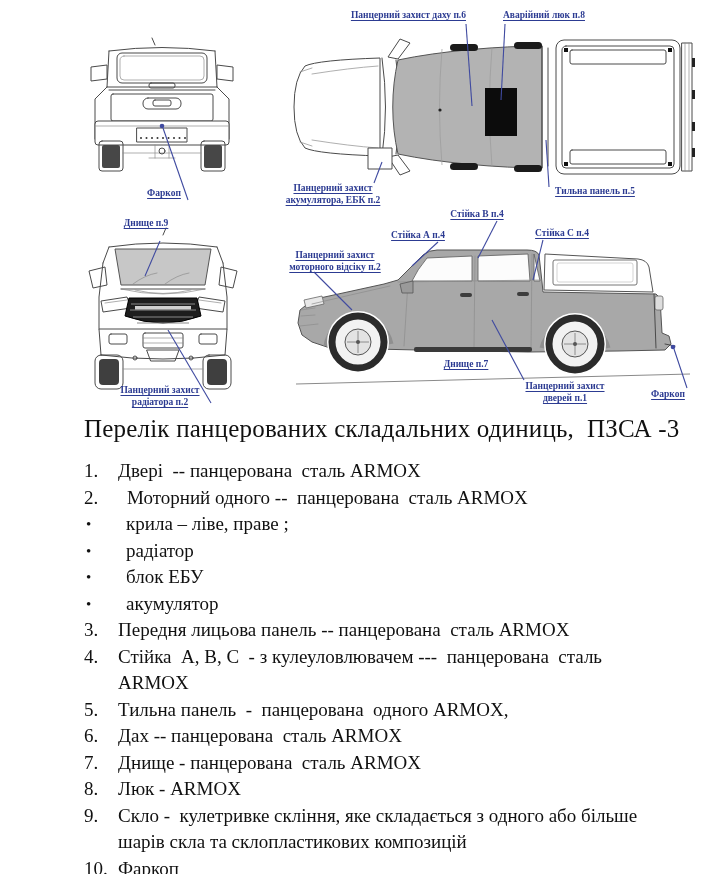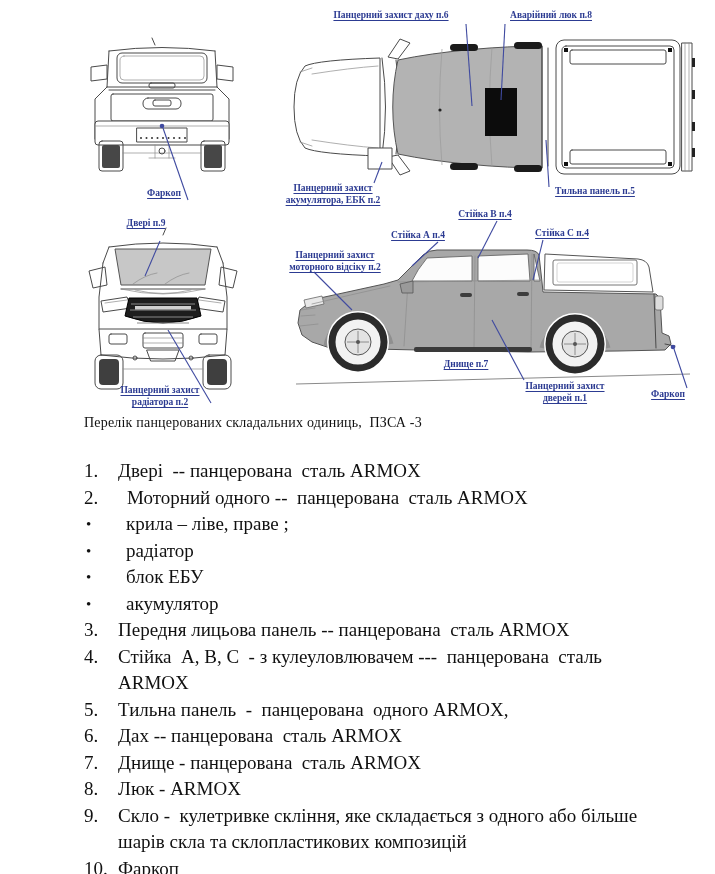--- a/index.html
+++ b/index.html
@@ -5,21 +5,21 @@
   html,body{margin:0;padding:0;background:#e9e9e9;}
   #page{position:relative;width:715px;height:874px;background:#ffffff;margin:0 auto;
         font-family:"Liberation Serif", serif;color:#111;overflow:hidden;}
   svg{position:absolute;overflow:visible;}
   .ln{fill:none;stroke:#4a4a4a;stroke-width:1;stroke-linejoin:round;stroke-linecap:round;}
   .lnl{fill:none;stroke:#8d8d8d;stroke-width:.7;stroke-linejoin:round;stroke-linecap:round;}
   .lnF{fill:#ffffff;stroke:#4a4a4a;stroke-width:1;stroke-linejoin:round;}
   .callout{position:absolute;font-weight:bold;font-size:9.5px;line-height:1.3;
            color:#2c3b92;text-align:center;white-space:pre-line;
            text-decoration:underline;text-underline-offset:2px;}
-  #heading{position:absolute;left:84px;top:415px;width:620px;font-size:14px;
+  #heading{position:absolute;left:84px;top:415px;width:620px;font-size:25px;
            white-space:pre;letter-spacing:.2px;}
   #list{position:absolute;left:84px;top:458px;width:582px;font-size:19px;}
   .row{display:flex;align-items:flex-start;}
   .mark{flex:0 0 34px;line-height:26.5px;white-space:pre;}
   .row.bullet .mark{font-size:15px;padding-left:2px;}
   .txt{flex:1;line-height:26.5px;white-space:pre-wrap;}
   .row.bullet .txt{margin-left:6px;}
   .row.ind .txt{margin-left:9px;}
 </style>
 </head>
@@ -173,36 +173,36 @@
         <path d="M314,272 L352,310"></path>
         <path d="M524,380 L492,320"></path>
         <path d="M674,349 L687,388"></path>
         <path d="M160,241 L145,276"></path>
         <path d="M211,403 L168,330"></path>
       </g>
       <circle cx="162" cy="126" r="2.3" fill="#3f4aa0"></circle>
       <circle cx="673" cy="347" r="2.3" fill="#3f4aa0"></circle>
     </svg>
 
-    <div class="callout" style="left:328px;top:9px;width:126px;">Панцерний захист даху п.6</div>
-    <div class="callout" style="left:496px;top:9px;width:96px;text-align:right;">Аварійний люк п.8</div>
+    <div class="callout" style="left:340px;top:9px;width:126px;text-align:right;">Панцерний захист даху п.6</div>
+    <div class="callout" style="left:496px;top:9px;width:96px;">Аварійний люк п.8</div>
     <div class="callout" style="left:139px;top:187px;width:50px;">Фаркоп</div>
     <div class="callout" style="left:282px;top:182px;width:102px;">Панцерний захист
 акумулятора, ЕБК п.2</div>
     <div class="callout" style="left:546px;top:185px;width:98px;font-family:Liberation Serif, serif;">Тильна панель п.5</div>
-    <div class="callout" style="left:445px;top:208px;width:64px;margin-left:8px;">Стійка В п.4</div>
+    <div class="callout" style="left:445px;top:208px;width:64px;">Стійка В п.4</div>
     <div class="callout" style="left:386px;top:229px;width:64px;">Стійка А п.4</div>
     <div class="callout" style="left:530px;top:227px;width:64px;">Стійка С п.4</div>
     <div class="callout" style="left:280px;top:249px;width:110px;">Панцерний захист
 моторного відсіку п.2</div>
     <div class="callout" style="left:438px;top:358px;width:56px;">Днище п.7</div>
     <div class="callout" style="left:510px;top:380px;width:110px;">Панцерний захист
 дверей п.1</div>
     <div class="callout" style="left:642px;top:388px;width:52px;">Фаркоп</div>
-    <div class="callout" style="left:121px;top:217px;width:50px;">Двері п.9</div>
+    <div class="callout" style="left:121px;top:217px;width:50px;">Днище п.9</div>
     <div class="callout" style="left:113px;top:384px;width:94px;">Панцерний захист
 радіатора п.2</div>
   </div>
 
   <div id="heading">Перелік панцерованих складальних одиниць,  ПЗСА -3</div>
 
   <div id="list">
     <div class="row">
         <span class="mark">1.</span>
         <span class="txt">Двері  -- панцерована  сталь ARMOX</span>

